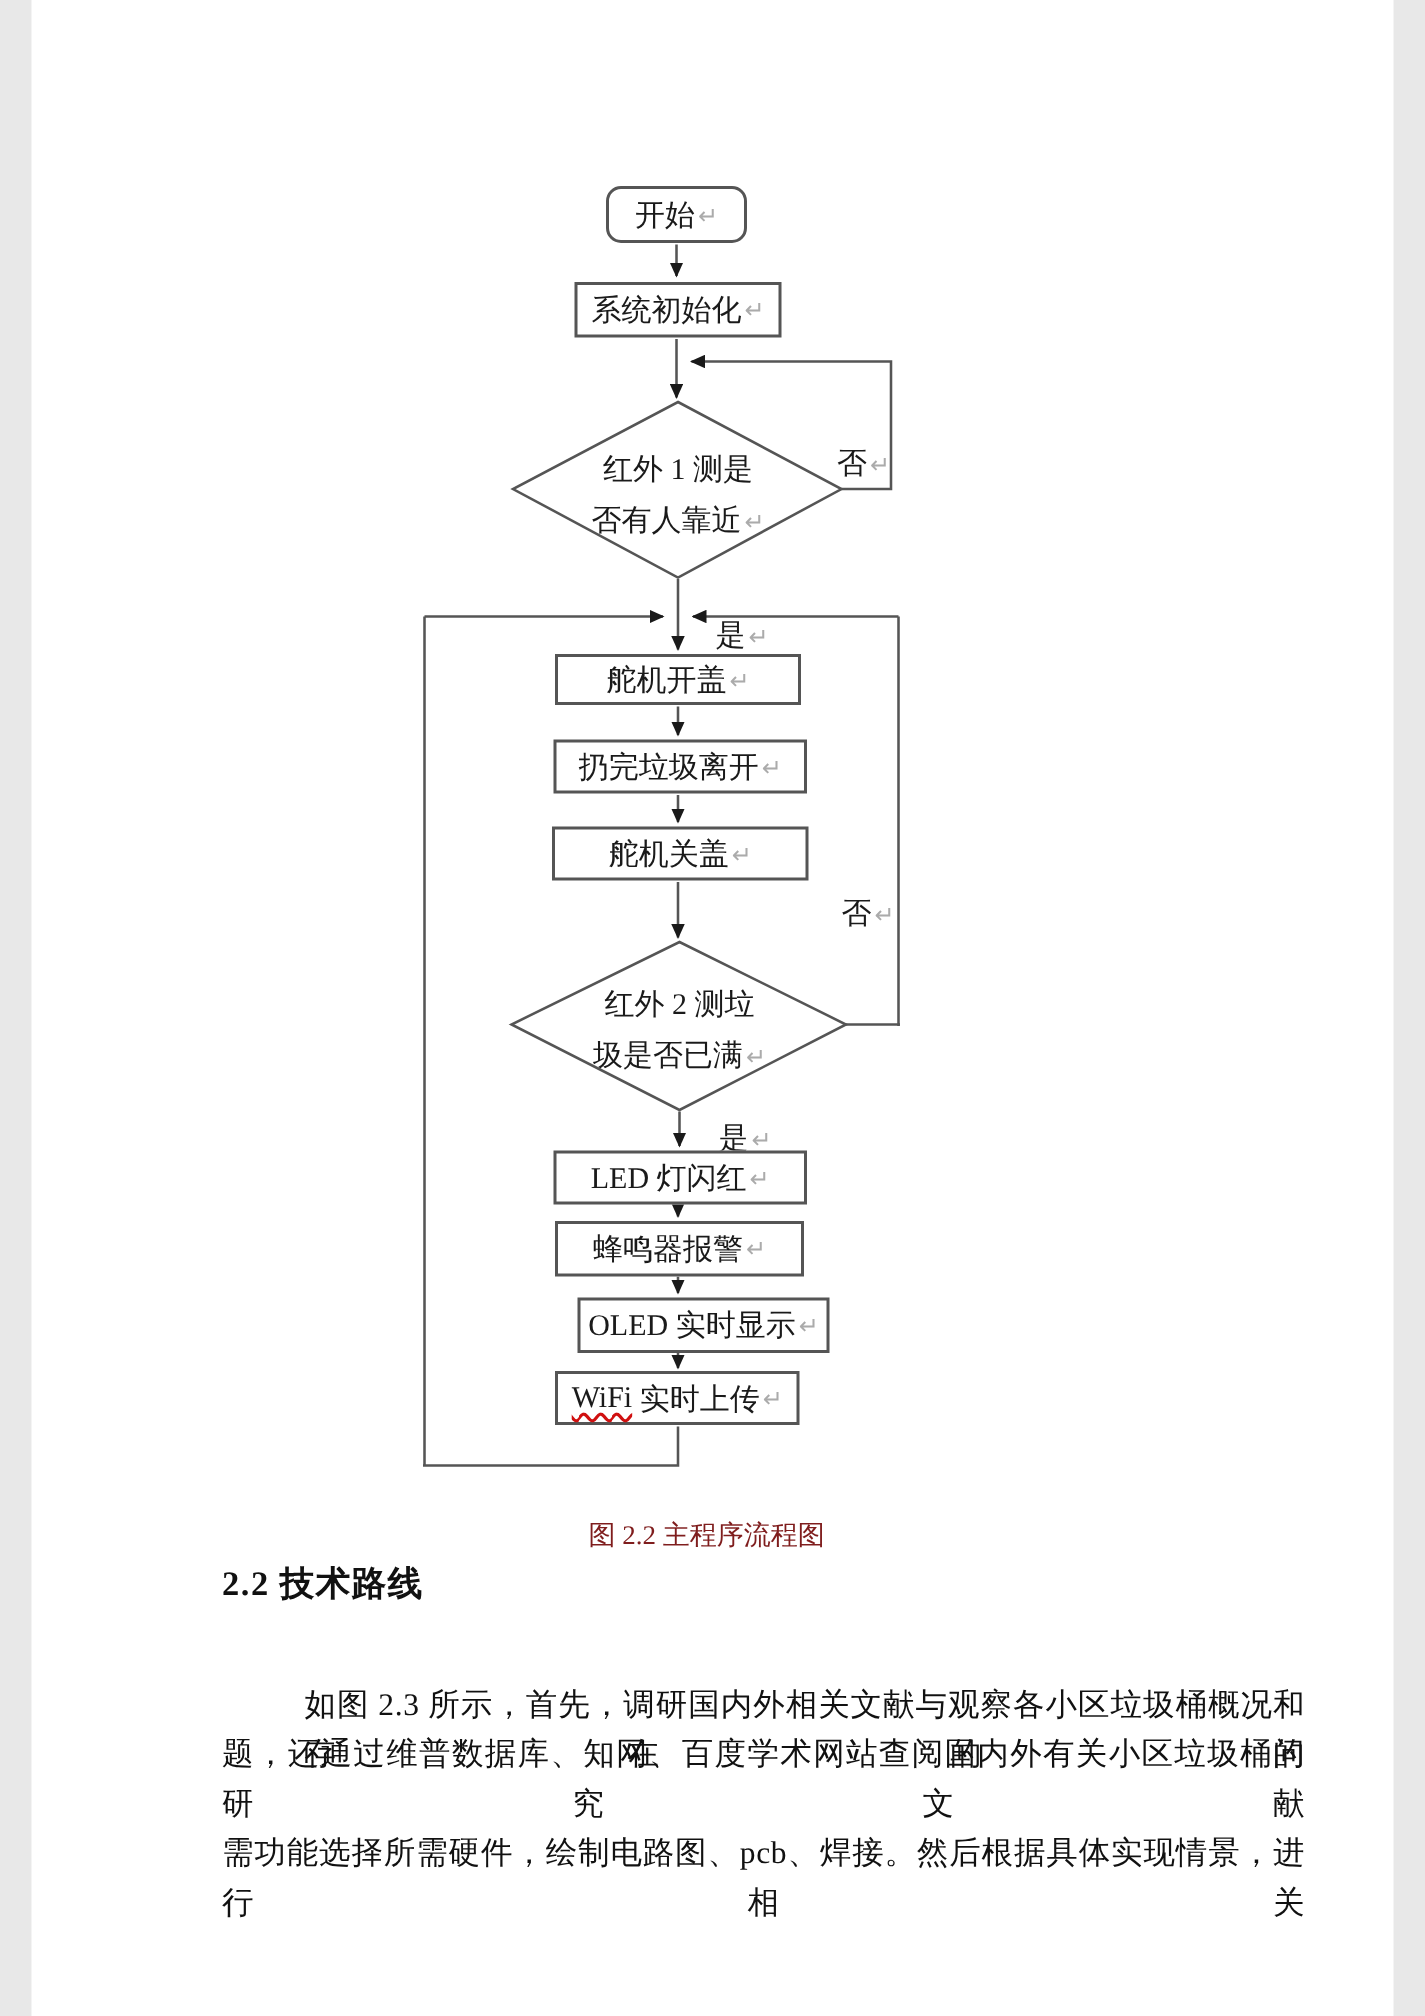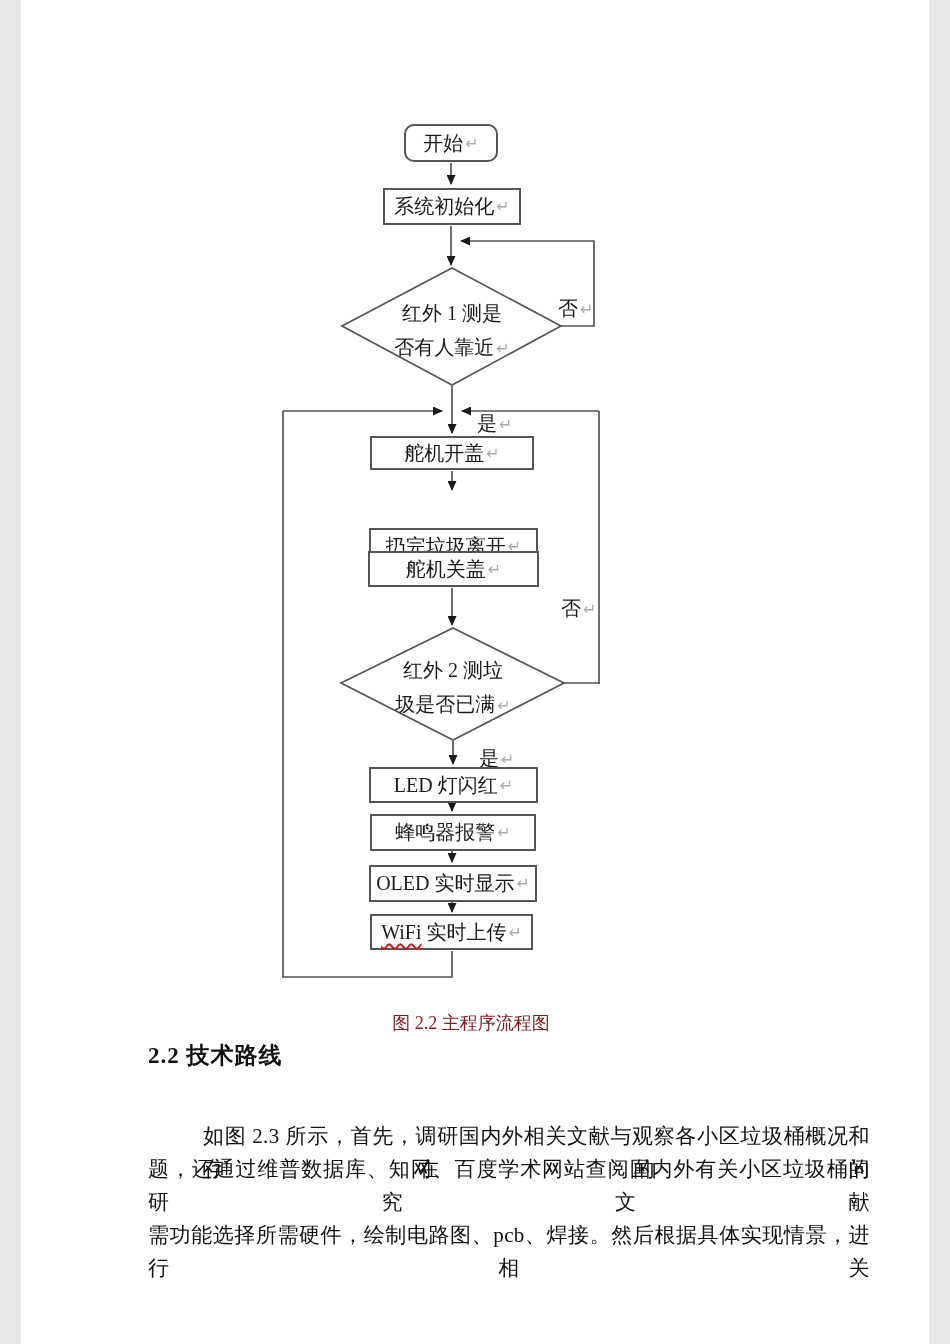--- a/index.html
+++ b/index.html
@@ -130,21 +130,21 @@
 
   <div class="flow-label" style="left:456px;top:410px;">
     <span>是</span><span class="mark">↵</span>
   </div>
 
   <div class="flow-box" style="left:349px;top:436px;width:164px;height:34px;">
     <span>舵机开盖</span>
       <span class="mark">↵</span>
   </div>
 
-  <div class="flow-box" style="left:348px;top:493px;width:169px;height:36px;margin-top:35px;">
+  <div class="flow-box" style="left:348px;top:493px;width:169px;height:36px;">
     <span>扔完垃圾离开</span>
       <span class="mark">↵</span>
   </div>
 
   <div class="flow-box" style="left:347px;top:551px;width:171px;height:36px;align-items:center;">
     <span>舵机关盖</span>
       <span class="mark">↵</span>
   </div>
 
   <div class="flow-label" style="left:540px;top:595px;">
@@ -163,21 +163,21 @@
   <div class="flow-box" style="left:348px;top:767px;width:169px;height:36px;">
     <span>LED 灯闪红</span>
       <span class="mark">↵</span>
   </div>
 
   <div class="flow-box" style="left:349px;top:814px;width:166px;height:37px;">
     <span>蜂鸣器报警</span>
       <span class="mark">↵</span>
   </div>
 
-  <div class="flow-box" style="left:348px;top:865px;width:168px;height:37px;">
+  <div class="flow-box" style="left:364px;top:865px;width:168px;height:37px;">
     <span>OLED 实时显示</span>
       <span class="mark">↵</span>
   </div>
 
   <div class="flow-box" style="left:349px;top:914px;width:163px;height:36px;">
     <span class="squiggle">WiFi</span>
       <span style="white-space:pre;"> 实时上传</span>
       <span class="mark">↵</span>
   </div>
 

